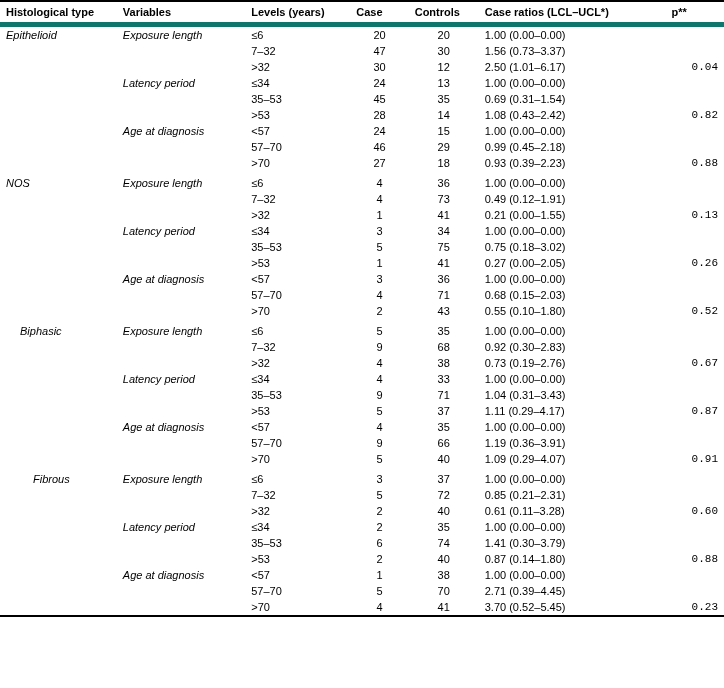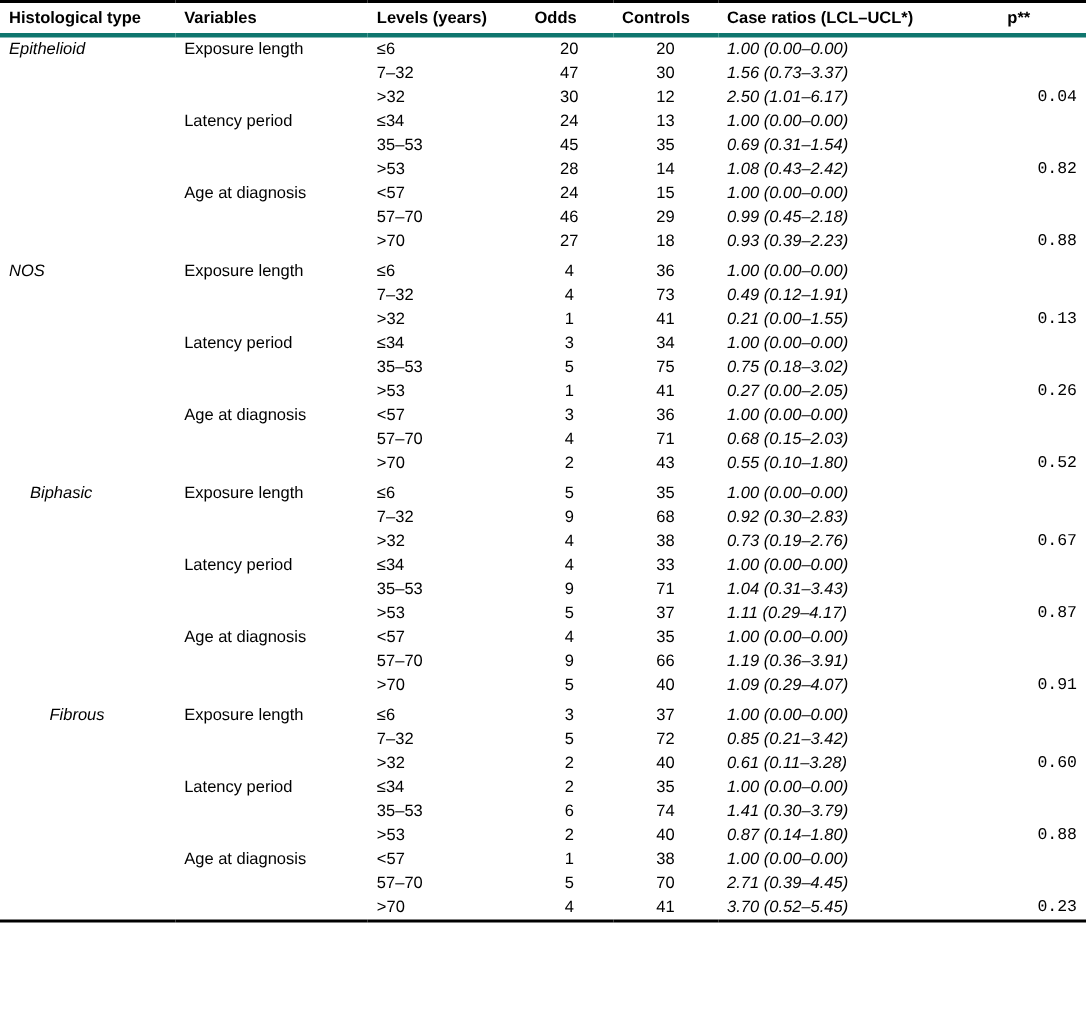--- a/index.html
+++ b/index.html
@@ -10,21 +10,21 @@
       color: #000;
       width: 724px;
       min-height: 688px;
     }
     table {
       width: 100%;
       border-collapse: collapse;
     }
     thead tr th {
       border-top: 2px solid #000;
-      border-bottom: 3px solid #0f766e;
+      border-bottom: 5px solid #0f766e;
       padding: 4px 6px;
       text-align: left;
       font-weight: bold;
       font-size: 11px;
       white-space: nowrap;
     }
     tbody tr td {
       padding: 2px 6px;
       vertical-align: top;
       font-size: 11px;
@@ -35,52 +35,52 @@
     .section-start td {
       padding-top: 6px;
       margin-top: 38px;
     }
     td.col-histotype {
       font-style: italic;
       width: 100px;
     }
     td.col-variable {
       width: 110px;
+      font-style: italic;
     }
     td.col-level {
       width: 90px;
     }
     td.col-case {
       width: 50px;
       text-align: center;
     }
     td.col-controls {
       width: 60px;
       text-align: center;
     }
     td.col-or {
       width: 160px;
-      font-style: italic;
     }
     td.col-p {
       width: 50px;
       text-align: right;
       font-family: Liberation Mono, monospace;
     }
   </style>
 </head>
 <body>
 
 <table>
   <thead>
     <tr>
       <th>Histological type</th>
       <th>Variables</th>
       <th>Levels (years)</th>
-      <th>Odds</th>
+      <th>Case</th>
       <th>Controls</th>
       <th><span>Case ratios (LCL–UCL*)</span></th>
       <th><span>p**</span></th>
     </tr>
   </thead>
   <tbody id="table-body">
   <tr>
         <td class="col-histotype" style="font-style: italic;">Epithelioid</td>
         <td class="col-variable">Exposure length</td>
         <td class="col-level">≤6</td>
@@ -331,21 +331,21 @@
         <td class="col-controls">37</td>
         <td class="col-or">1.00 (0.00–0.00)</td>
         <td class="col-p"></td>
       </tr>
       <tr>
         <td class="col-histotype"></td>
         <td class="col-variable"></td>
         <td class="col-level">7–32</td>
         <td class="col-case">5</td>
         <td class="col-controls">72</td>
-        <td class="col-or">0.85 (0.21–3.42)</td>
+        <td class="col-or">0.85 (0.21–2.31)</td>
         <td class="col-p"></td>
       </tr>
       <tr>
         <td class="col-histotype"></td>
         <td class="col-variable"></td>
         <td class="col-level">&gt;32</td>
         <td class="col-case">2</td>
         <td class="col-controls">40</td>
         <td class="col-or">0.61 (0.11–3.28)</td>
         <td class="col-p">0.60</td>

